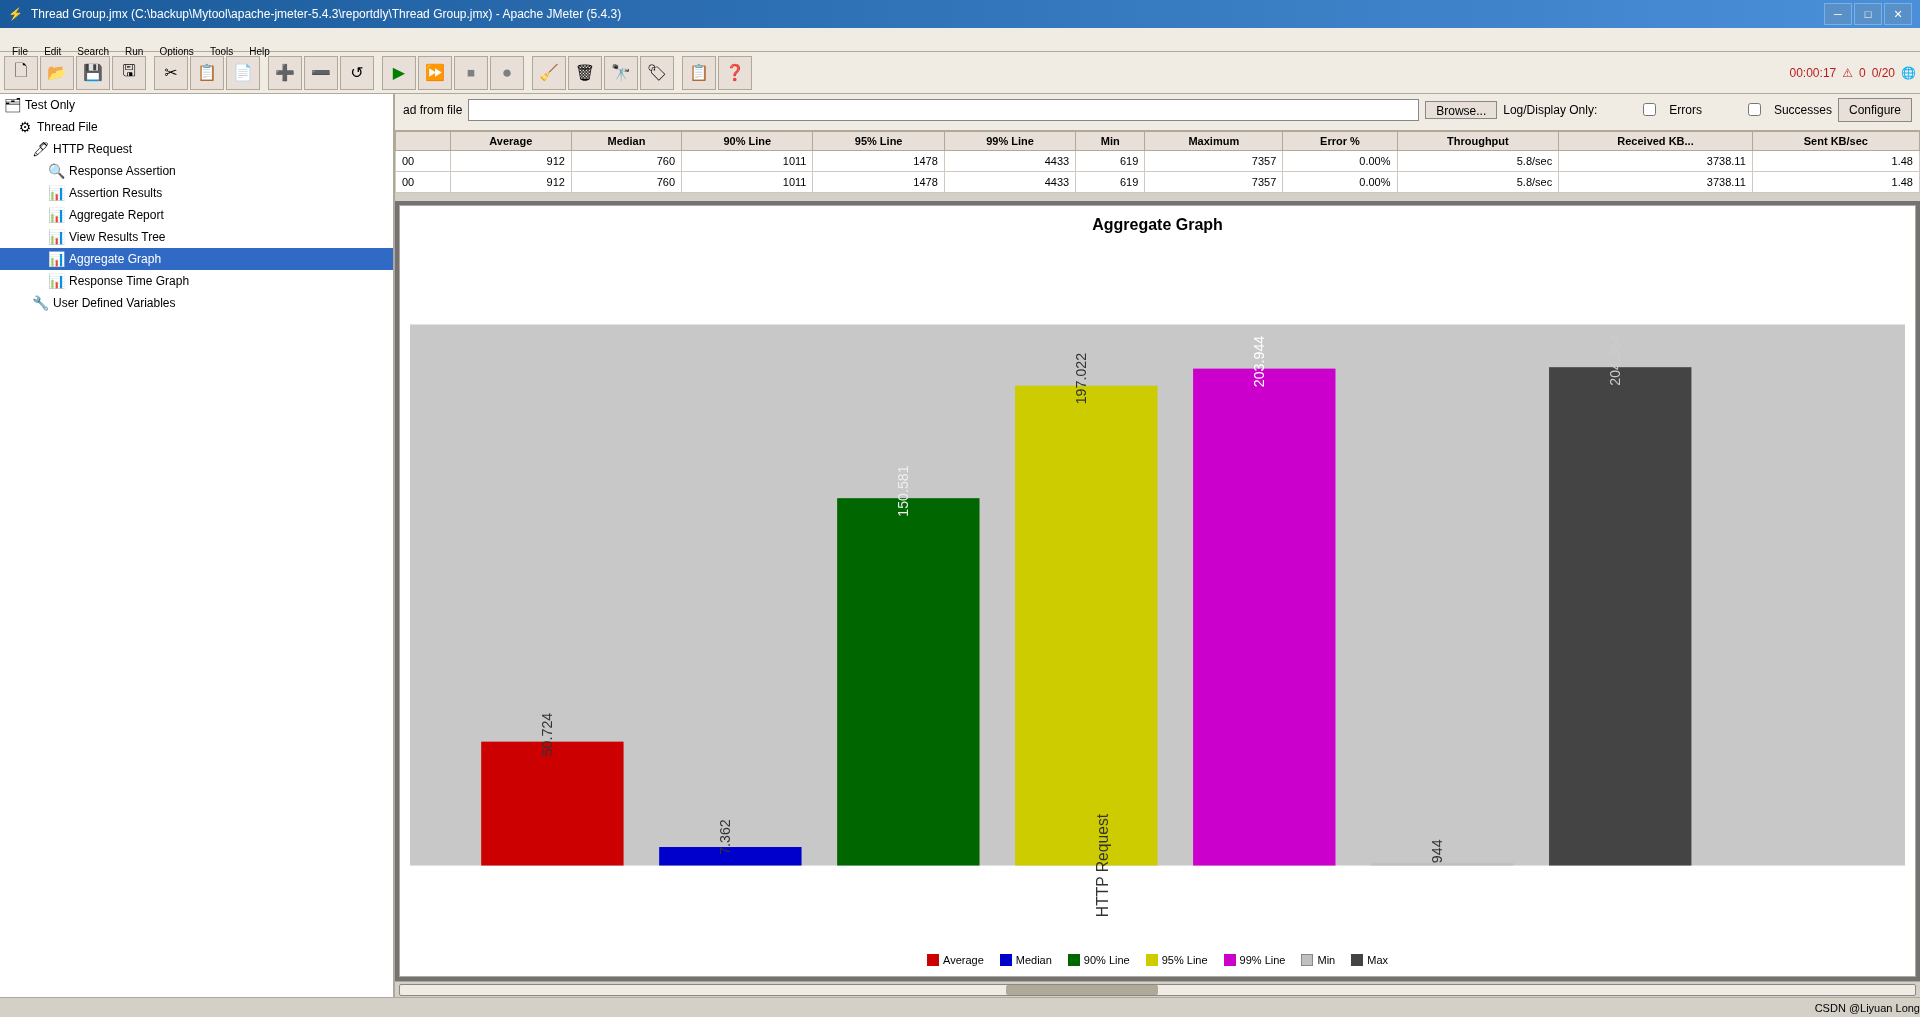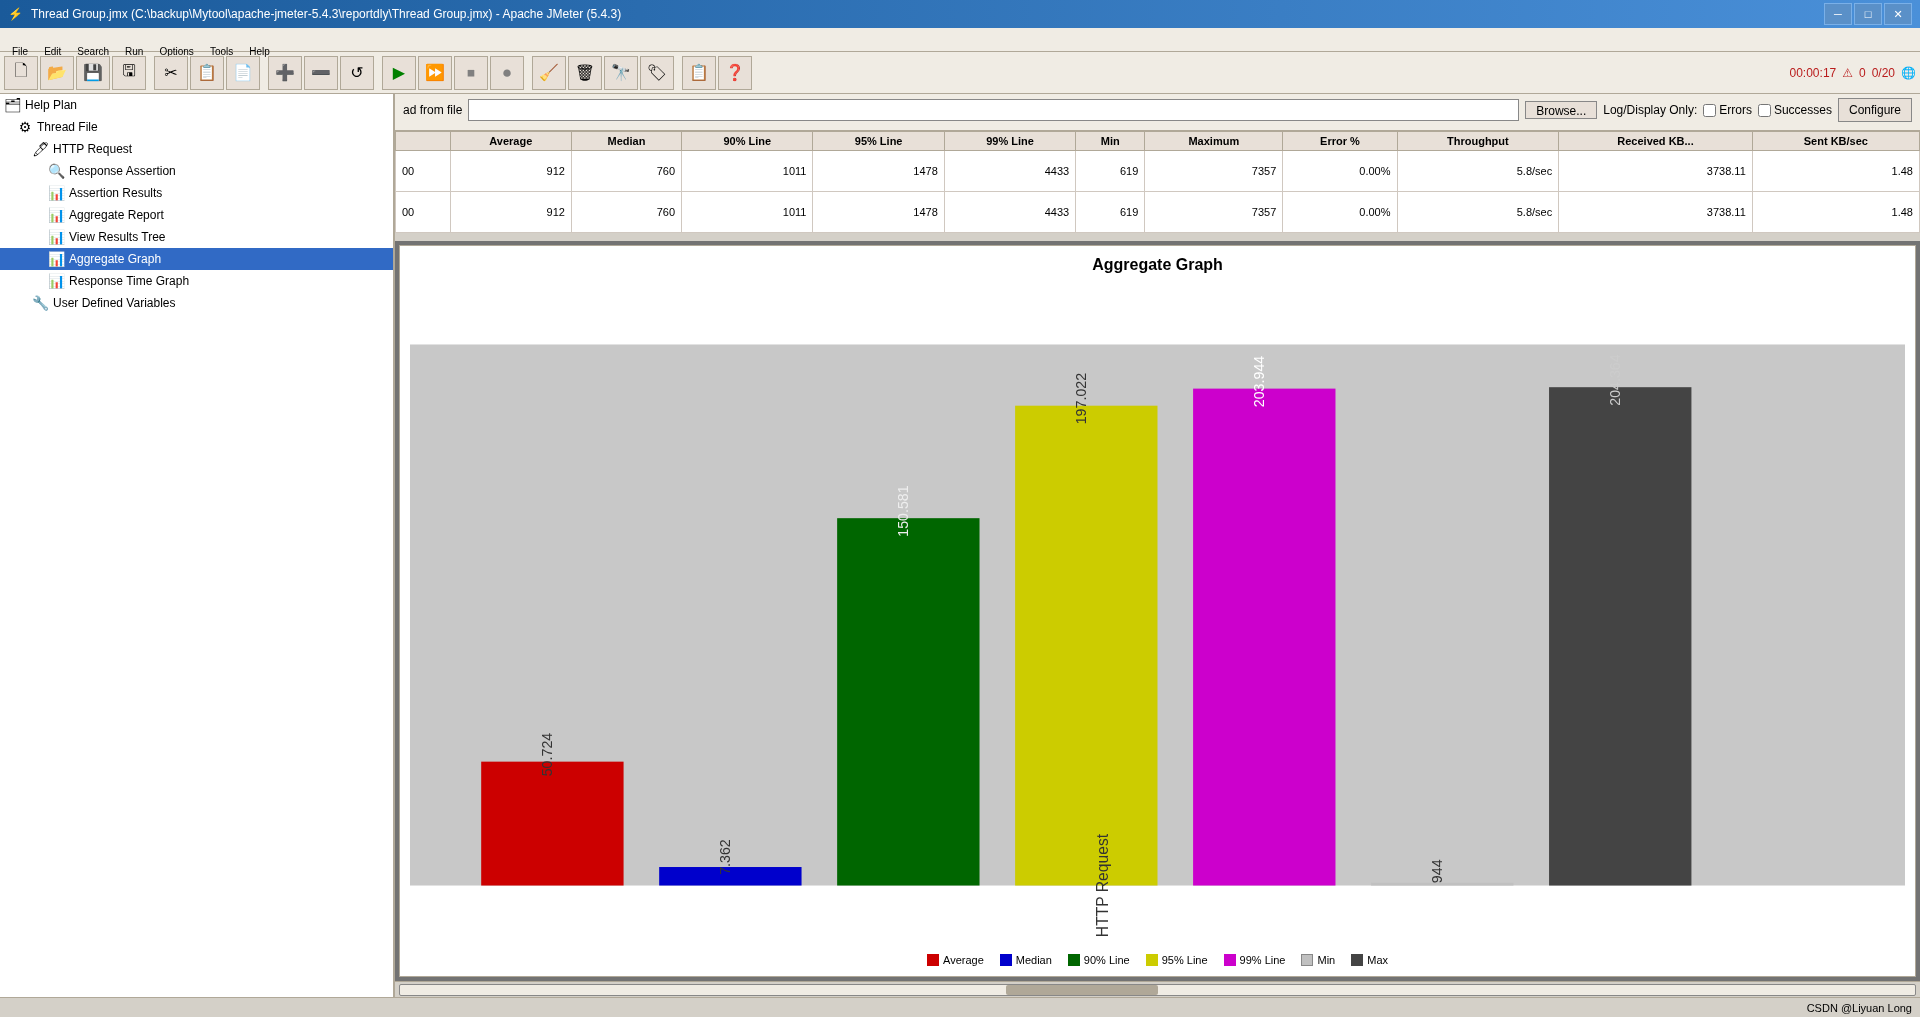--- a/index.html
+++ b/index.html
@@ -118,42 +118,42 @@
     }
     .configure-btn {
       padding: 2px 10px;
       height: 24px;
       background: #e8e0d8;
       border: 1px solid #888;
       cursor: pointer;
       font-size: 12px;
       margin-left: auto;
     }
-    .checkbox-label { display: flex; align-items: center; gap: 3px; }
+    .checkbox-label { display: flex; align-items: flex-start; gap: 13px; margin-left: 40px; }
 
     
     #data-table {
       background: white;
       margin: 0;
     }
     #data-table table {
       width: 100%;
       border-collapse: collapse;
       font-size: 11px;
     }
     #data-table th {
       background: #e8e0d8;
       border: 1px solid #b0a898;
       padding: 3px 6px;
       text-align: center;
       font-weight: bold;
     }
     #data-table td {
       border: 1px solid #d0c8c0;
-      padding: 14px 6px;
+      padding: 4px 6px;
       text-align: right;
     }
     #data-table td:first-child { text-align: left; }
 
     
     #chart-area {
       flex: 1;
       background: white;
       margin: 4px;
       border: 1px solid #b0a898;
@@ -190,21 +190,21 @@
     .legend-item { display: flex; align-items: center; gap: 4px; }
     .legend-color { width: 12px; height: 12px; display: inline-block; }
 
     
     #status-bar {
       height: 20px;
       background: #d4d0c8;
       border-top: 1px solid #b0a898;
       display: flex;
       align-items: center;
-      padding: 0 8px;
+      padding: 0 0;
       font-size: 11px;
       justify-content: flex-end;
     }
 
     
     #h-scroll {
       height: 16px;
       background: #d4d0c8;
       border-top: 1px solid #b0a898;
       display: flex;
@@ -287,21 +287,21 @@
     <span>0/20</span>
     <span>🌐</span>
   </div>
 </div>
 
 <div id="main-layout">
 
   <div id="left-panel">
     <div class="tree-item tree-indent-0">
       <span class="icon">🗂</span>
-      <span>Help Plan</span>
+      <span>Test Only</span>
     </div>
     <div class="tree-item tree-indent-1">
       <span class="icon">⚙</span>
       <span>Thread File</span>
     </div>
     <div class="tree-item tree-indent-2">
       <span class="icon">🖊</span>
       <span>HTTP Request</span>
     </div>
     <div class="tree-item tree-indent-3">

